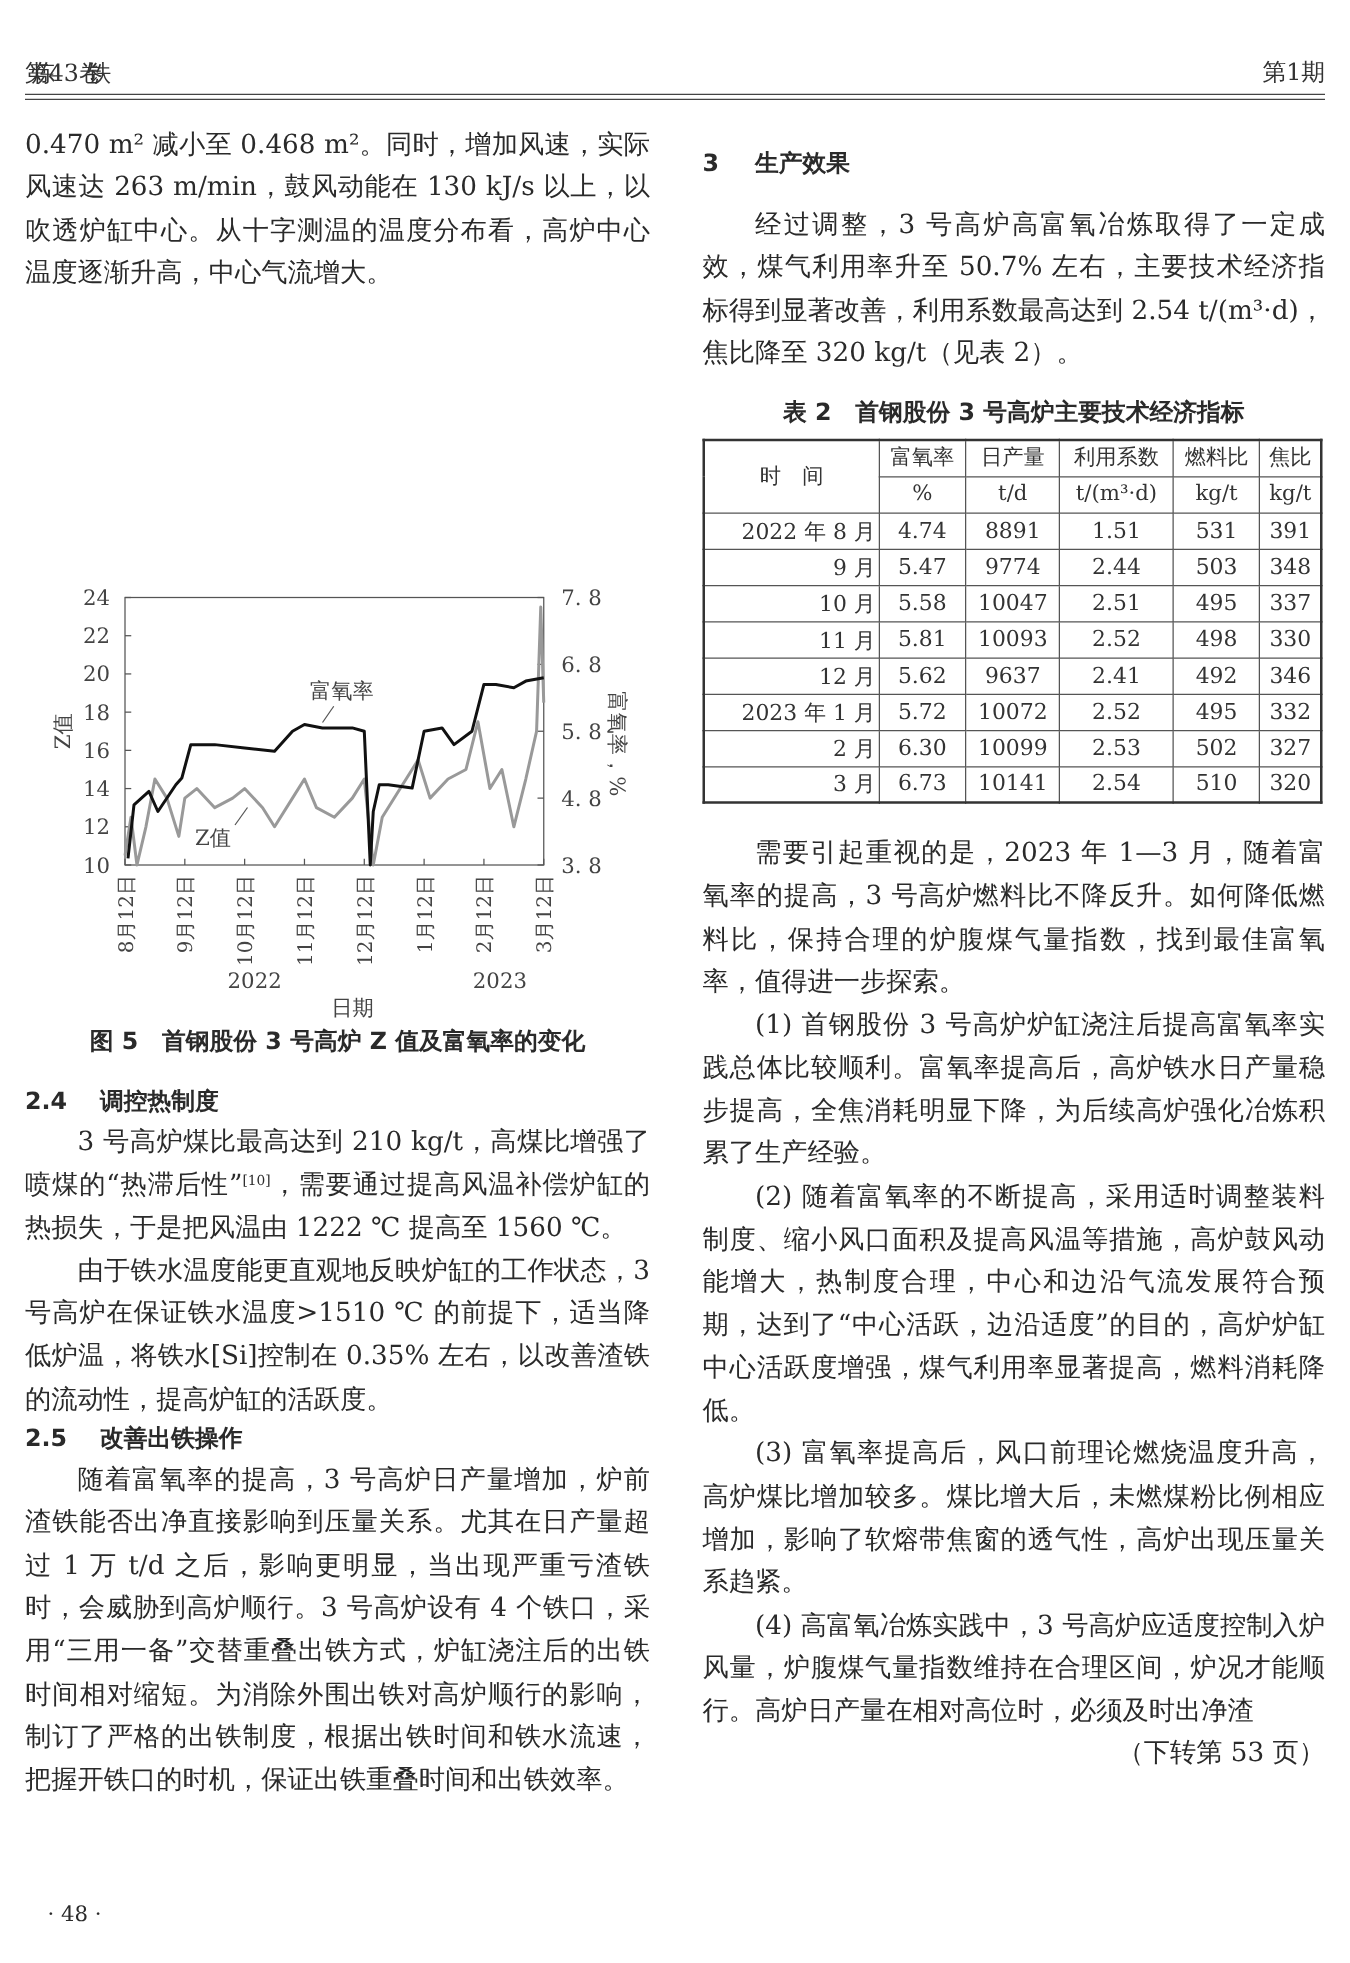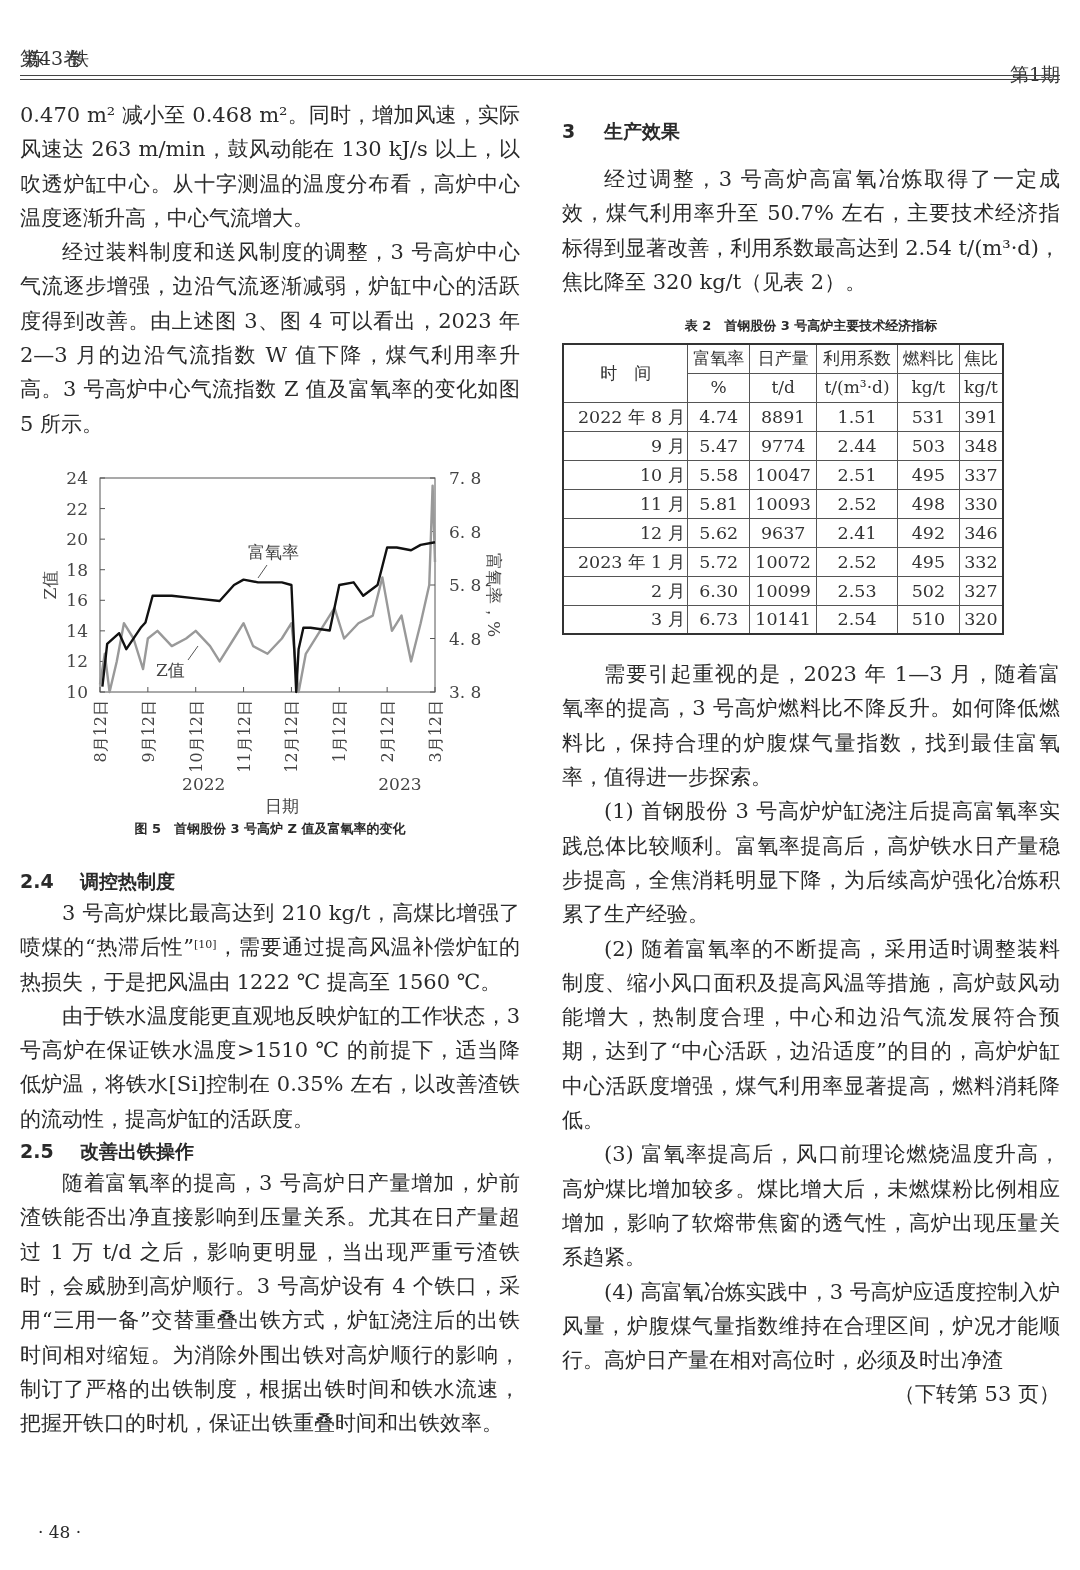--- a/index.html
+++ b/index.html
@@ -2,39 +2,39 @@
 <html><head>
 <meta charset="utf-8">
 <style>
   * { box-sizing: border-box; margin: 0; padding: 0; }
   html, body { width: 1080px; height: 1570px; background: #fff; }
   body { position: relative; font-family: "DejaVu Serif", "Liberation Serif", serif; color: #2a2a2a; overflow: hidden; }
 
   .header { position: absolute; left: 20px; top: 42px; width: 1040px; height: 34px; font-size: 19px; color: #333; }
   .header .l { position: absolute; left: 0; top: 4px; }
   .header .c { position: absolute; left: 5px; width: 100%; text-align: left; top: 4px; letter-spacing: 26px; }
-  .header .r { position: absolute; right: 0; top: 20px; margin-left: 41px; }
+  .header .r { position: absolute; right: 0; top: 3px; margin-left: 41px; }
   .header-rule { position: absolute; left: 20px; top: 75px; width: 1040px; height: 5px; border-top: 1.5px solid #444; border-bottom: 1px solid #444; }
 
   .col { position: absolute; }
   .col-left { left: 20px; width: 500px; }
   .col-right { left: 562px; width: 498px; }
 
   p.t { font-size: 21px; line-height: 34.3px; text-align: justify; text-align-last: left; }
   p.t.ind { text-indent: 42px; }
   sup { font-size: 11px; vertical-align: top; position: relative; top: -2px; }
 
   .h-sub { font-family: "DejaVu Sans", "Liberation Sans", sans-serif; font-weight: bold; font-size: 19px; line-height: 30px; }
   .h-sub .num { display: inline-block; width: 60px; }
   .h-sec { font-family: "DejaVu Sans", "Liberation Sans", sans-serif; font-weight: bold; font-size: 19px; line-height: 34px; }
   .h-sec .num { display: inline-block; width: 42px; }
 
-  .caption { font-family: "DejaVu Sans", "Liberation Sans", sans-serif; font-weight: bold; font-size: 13px; text-align: center; }
-
-  table.t2 { border-collapse: collapse; width: 442px; font-size: 17.5px; color: #333; border: 2px solid #333; }
+  .caption { font-family: "DejaVu Sans", "Liberation Sans", sans-serif; font-weight: bold; font-size: 19px; text-align: center; }
+
+  table.t2 { border-collapse: collapse; width: 496px; font-size: 17.5px; color: #333; border: 2px solid #333; }
   table.t2 td, table.t2 th { border: 1px solid #555; text-align: center; font-weight: normal; height: 29px; padding: 0 2px; }
   table.t2 th { font-size: 17px; line-height: 27px; }
   table.t2 td.time { text-align: right; }
 
   .chart { position: absolute; left: 20px; top: 460px; width: 500px; height: 360px; }
   .chart svg text { font-family: "DejaVu Serif", "Liberation Serif", serif; fill: #444; }
 
   .pageno { position: absolute; left: 38px; top: 1522px; font-size: 17px; }
 </style>
 </head>
@@ -42,21 +42,20 @@
 
 <div class="header">
   <span class="l">第43卷</span>
   <span class="c">炼铁</span>
   <span class="r">第1期</span>
 </div>
 <div class="header-rule"></div>
 
 <div class="col col-left" style="top:98px;">
   <p class="t">0.470 m² 减小至 0.468 m²。同时，增加风速，实际风速达 263 m/min，鼓风动能在 130 kJ/s 以上，以吹透炉缸中心。从十字测温的温度分布看，高炉中心温度逐渐升高，中心气流增大。</p>
-  <p class="t ind">经过装料制度和送风制度的调整，3 号高炉中心气流逐步增强，边沿气流逐渐减弱，炉缸中心的活跃度得到改善。由上述图 3、图 4 可以看出，2023 年 2—3 月的边沿气流指数 W 值下降，煤气利用率升高。3 号高炉中心气流指数 Z 值及富氧率的变化如图 5 所示。</p>
 </div>
 
 <div class="chart">
   <svg id="chart-svg" width="500" height="360" viewBox="0 0 500 360">
       <rect x="80" y="18" width="335" height="214" fill="none" stroke="#555" stroke-width="1"></rect>
       <line x1="80" y1="232" x2="85" y2="232" stroke="#555"></line>
       <text x="68" y="238" text-anchor="end" font-size="17">10</text>
       <line x1="80" y1="201.42857142857144" x2="85" y2="201.42857142857144" stroke="#555"></line>
       <text x="68" y="207.42857142857144" text-anchor="end" font-size="17">12</text>
       <line x1="80" y1="170.85714285714286" x2="85" y2="170.85714285714286" stroke="#555"></line>

